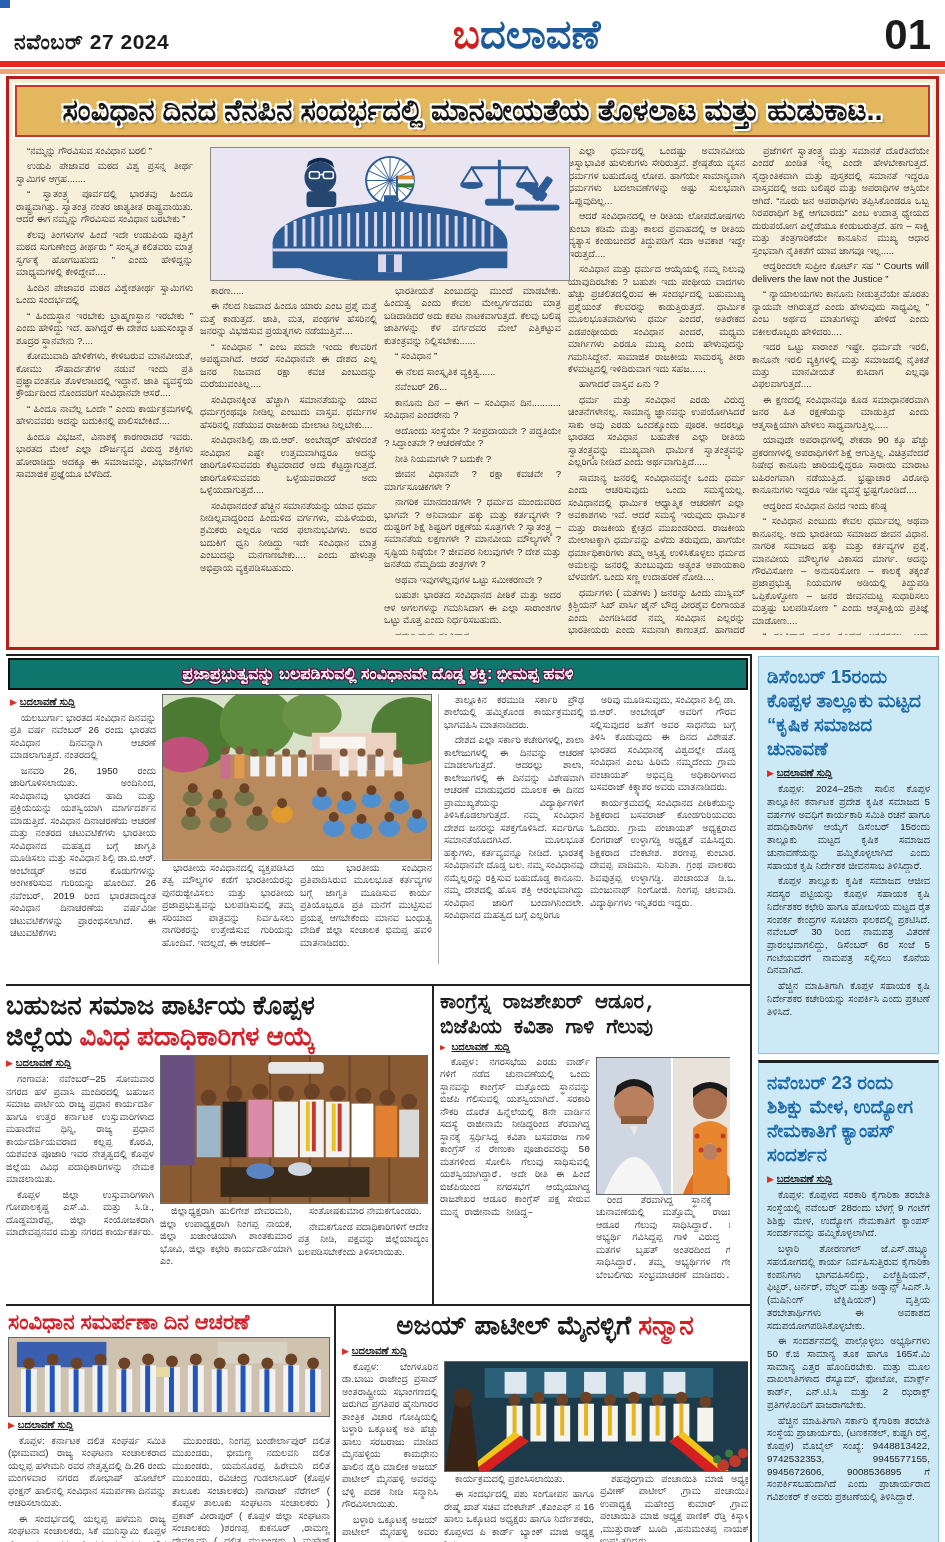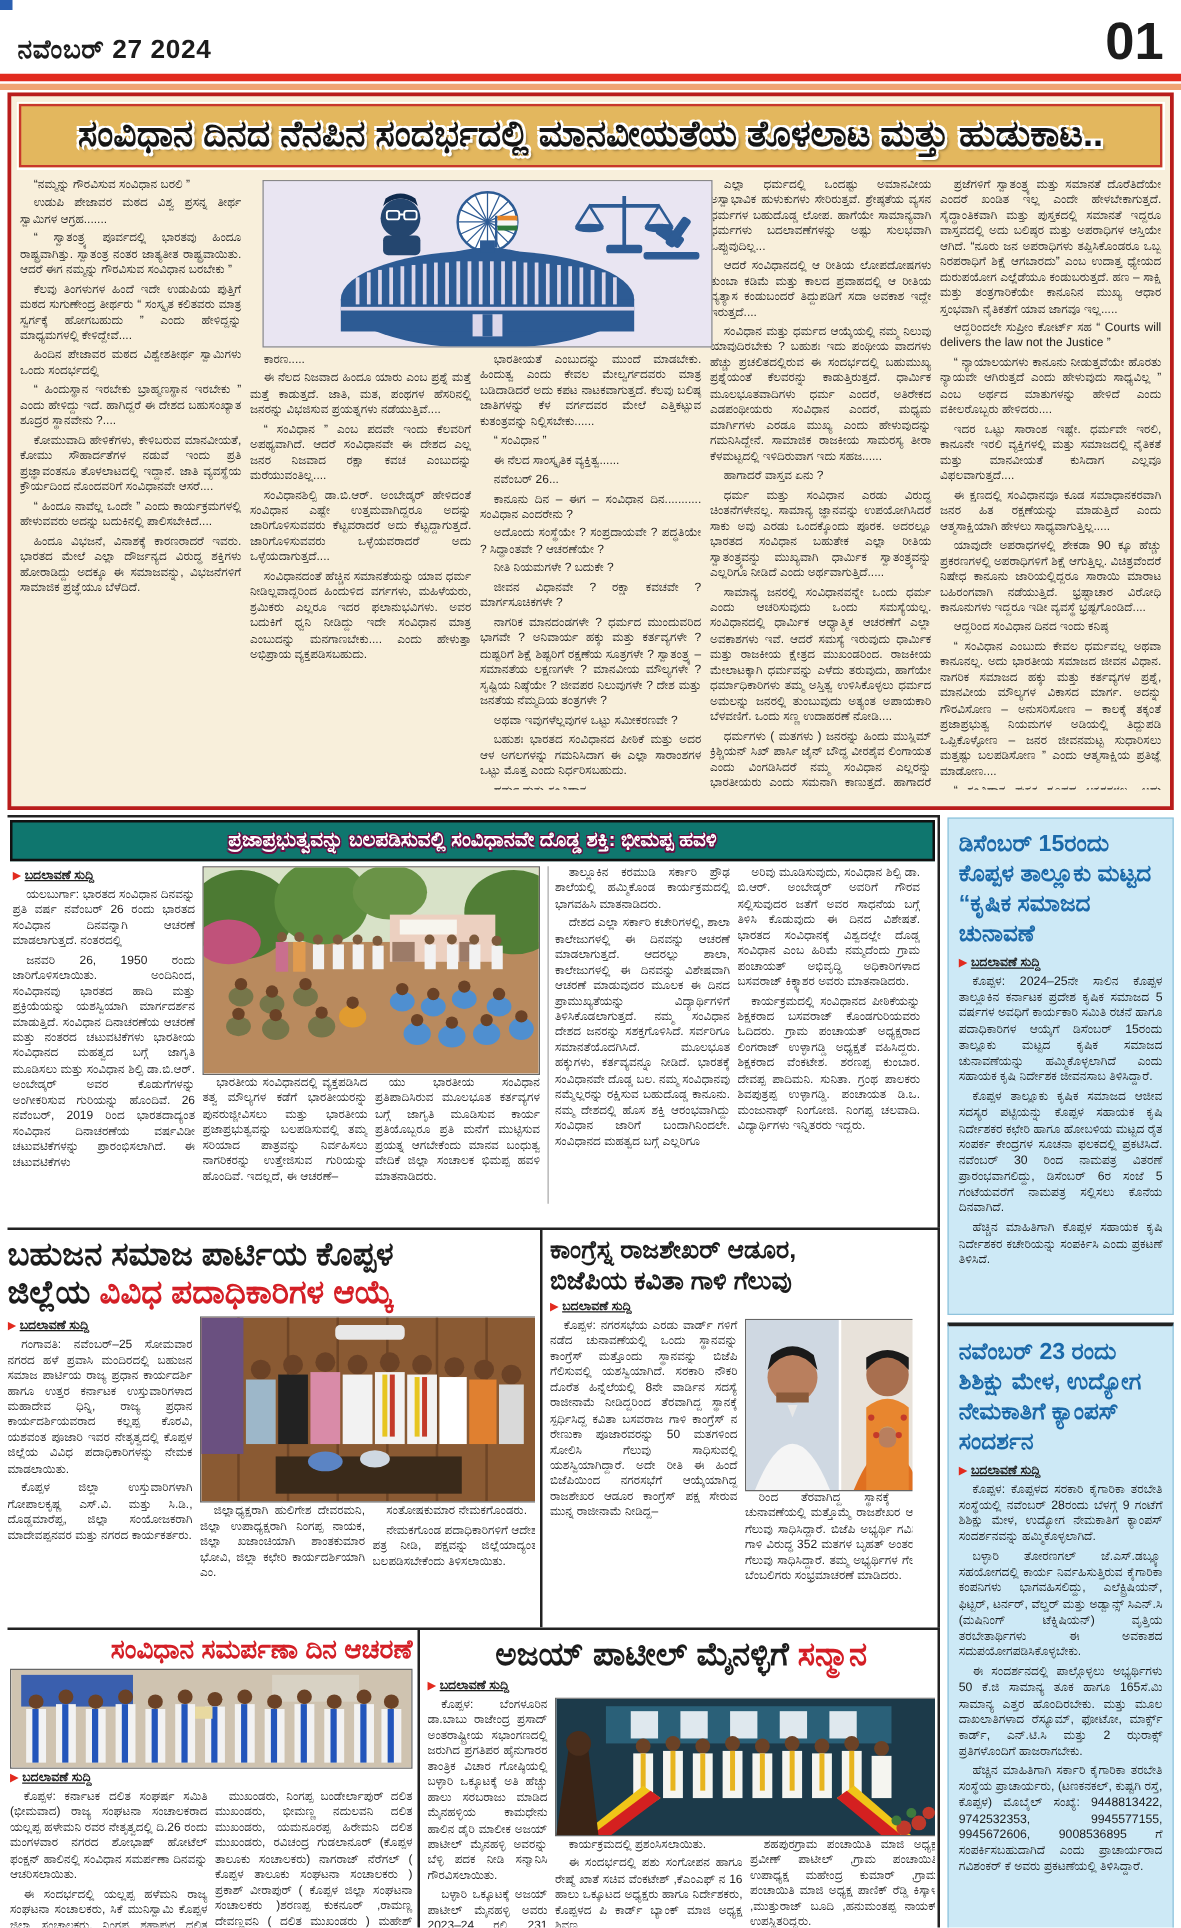--- a/index.html
+++ b/index.html
@@ -55,31 +55,31 @@
   
   .band3 { display:flex; border-top:2px solid #222; border-right:2px solid #222; height:320px; overflow:hidden;justify-content:flex-end; }
   .bsp { width:428px; padding:4px 4px 0 2px; }
   .bsp-headline { font-size:26px; font-weight:bold; line-height:1.18; }
   .bsp-headline .red { color:#d41f26; }
   .bsp-body { display:grid; grid-template-columns:148px 132px 132px; grid-template-rows:150px auto; column-gap:6px; margin-top:4px; height:240px; overflow:hidden; }
   .bsp-col1 { grid-column:1; grid-row:1/3; overflow:hidden; }
   .bsp-photo { grid-column:2/4; grid-row:1; border:1px solid #666; }
   .bsp-col2 { grid-column:2; grid-row:2; overflow:hidden; }
   .bsp-col3 { grid-column:3; grid-row:2; overflow:hidden; }
-  .congress { width:318px; border-left:2px solid #222; padding:4px 20px 0 6px; }
+  .congress { width:318px; border-left:2px solid #222; padding:4px 20px 0 6px;font-family:Liberation Mono, monospace; }
   .cg-headline { font-size:20px; font-weight:bold; line-height:1.25; text-align:left; }
   .cg-body { display:grid; grid-template-columns:150px 152px; grid-template-rows:138px auto; column-gap:6px; margin-top:3px; height:258px; overflow:hidden; }
   .cg-col1 { grid-column:1; grid-row:1/3; overflow:hidden; }
   .cg-photos { grid-column:2; grid-row:1; border:1px solid #666; }
   .cg-col2 { grid-column:2; grid-row:2; overflow:hidden; }
 
   
   .band4 { display:flex; border-top:2px solid #222; border-right:2px solid #222; height:247px; overflow:hidden; }
   .dalit { width:330px; padding:2px 4px 0 2px; }
-  .dalit-headline { color:#d41f26; font-size:21px; font-weight:bold; text-align:right; padding:2px 0 3px 0; }
+  .dalit-headline { color:#d41f26; font-size:21px; font-weight:bold; text-align:left; padding:2px 0 3px 0; }
   .dalit-photo { border:1px solid #666; display:block; }
   .dalit-cols { display:flex; gap:6px; margin-top:2px; height:150px; overflow:hidden; }
   .dalit-cols > div { flex:1; overflow:hidden; }
   .ajay { width:416px; border-left:2px solid #222; padding:2px 2px 0 6px; }
   .ajay-headline { font-size:26px; font-weight:bold; text-align:center; padding:2px 0; }
   .ajay-headline .red { color:#d41f26; }
   .ajay-body { display:grid; grid-template-columns:96px 150px 150px; grid-template-rows:112px auto; column-gap:6px; margin-top:2px; height:208px; overflow:hidden; }
   .aj-col1 { grid-column:1; grid-row:1/3; overflow:hidden; }
   .aj-photo { grid-column:2/4; grid-row:1; border:1px solid #666; }
   .aj-col2 { grid-column:2; grid-row:2; overflow:hidden; }
@@ -91,20 +91,21 @@
   .bluebox .paras p { font-size:9.8px; }
   .box1 { height:398px; margin-top:2px; }
   .box2 { height:488px; margin-top:6px; border-top:3px solid #222; }
 </style>
 </head>
 <body>
 
 <div class="corner-mark"></div>
 <div class="hdr">
   <div class="hdr-date">ನವೆಂಬರ್ 27  2024</div>
+  <div class="masthead"><span class="m-red">ಬ</span><span class="m-blue">ದಲಾವಣೆ</span></div>
   <div class="page-no">01</div>
 </div>
 <div class="rule-red"></div>
 <div class="rule-orange"></div>
 
 <div class="lead">
   <div class="lead-headline">ಸಂವಿಧಾನ ದಿನದ ನೆನಪಿನ ಸಂದರ್ಭದಲ್ಲಿ ಮಾನವೀಯತೆಯ ತೊಳಲಾಟ ಮತ್ತು ಹುಡುಕಾಟ..</div>
   <div class="lead-body">
 
     <svg class="lead-image" viewBox="0 0 360 134" preserveAspectRatio="none">
@@ -192,20 +193,21 @@
         <p>ಹಿಂದಿನ ಪೇಜಾವರ ಮಠದ ವಿಶ್ವೇಶತೀರ್ಥ ಸ್ವಾಮಿಗಳು ಒಂದು ಸಂದರ್ಭದಲ್ಲಿ</p>
         <p>“ ಹಿಂದುಸ್ಥಾನ ಇರಬೇಕು ಬ್ರಾಹ್ಮಣಸ್ಥಾನ ಇರಬೇಕು ” ಎಂದು ಹೇಳಿದ್ದು ಇದೆ. ಹಾಗಿದ್ದರೆ ಈ ದೇಶದ ಬಹುಸಂಖ್ಯಾತ ಶೂದ್ರರ ಸ್ಥಾನವೇನು ?....</p>
         <p>ಕೋಮುವಾದಿ ಹೇಳಿಕೆಗಳು, ಕೇಳಿಬರುವ ಮಾನವೀಯತೆ, ಕೋಮು ಸೌಹಾರ್ದತೆಗಳ ನಡುವೆ ಇಂದು ಪ್ರತಿ ಪ್ರಜ್ಞಾವಂತನೂ ತೊಳಲಾಟದಲ್ಲಿ ಇದ್ದಾನೆ. ಜಾತಿ ವ್ಯವಸ್ಥೆಯ ಕ್ರೌರ್ಯದಿಂದ ನೊಂದವರಿಗೆ ಸಂವಿಧಾನವೇ ಆಸರೆ....</p>
         <p>“ ಹಿಂದೂ ನಾವೆಲ್ಲ ಒಂದೇ ” ಎಂದು ಕಾರ್ಯಕ್ರಮಗಳಲ್ಲಿ ಹೇಳುವವರು ಅದನ್ನು ಬದುಕಿನಲ್ಲಿ ಪಾಲಿಸಬೇಕಿದೆ....</p>
         <p>ಹಿಂದೂ ವಿಭಜನೆ, ವಿನಾಶಕ್ಕೆ ಕಾರಣರಾದರೆ ಇವರು. ಭಾರತದ ಮೇಲೆ ಎಲ್ಲಾ ದೌರ್ಜನ್ಯದ ವಿರುದ್ಧ ಶಕ್ತಿಗಳು ಹೋರಾಡಿದ್ದು ಅದಕ್ಕೂ ಈ ಸಮಾಜವನ್ನು, ವಿಭಜನೆಗಳಿಗೆ ಸಾಮಾಜಿಕ ಪ್ರಜ್ಞೆಯೂ ಬೆಳೆದಿದೆ.</p>
       </div>
     <div class="lead-col pad-img paras">
         <p>ಕಾರಣ.....</p>
         <p>ಈ ನೆಲದ ನಿಜವಾದ ಹಿಂದೂ ಯಾರು ಎಂಬ ಪ್ರಶ್ನೆ ಮತ್ತೆ ಮತ್ತೆ ಕಾಡುತ್ತದೆ. ಜಾತಿ, ಮತ, ಪಂಥಗಳ ಹೆಸರಿನಲ್ಲಿ ಜನರನ್ನು ವಿಭಜಿಸುವ ಪ್ರಯತ್ನಗಳು ನಡೆಯುತ್ತಿವೆ....</p>
         <p>“ ಸಂವಿಧಾನ ” ಎಂಬ ಪದವೇ ಇಂದು ಕೆಲವರಿಗೆ ಅಪಥ್ಯವಾಗಿದೆ. ಆದರೆ ಸಂವಿಧಾನವೇ ಈ ದೇಶದ ಎಲ್ಲ ಜನರ ನಿಜವಾದ ರಕ್ಷಾ ಕವಚ ಎಂಬುದನ್ನು ಮರೆಯುವಂತಿಲ್ಲ....</p>
+        <p>ಸಂವಿಧಾನಕ್ಕಿಂತ ಹೆಚ್ಚಾಗಿ ಸಮಾನತೆಯನ್ನು ಯಾವ ಧರ್ಮಗ್ರಂಥವೂ ನೀಡಿಲ್ಲ ಎಂಬುದು ವಾಸ್ತವ. ಧರ್ಮಗಳ ಹೆಸರಿನಲ್ಲಿ ನಡೆಯುವ ರಾಜಕೀಯ ಮೇಲಾಟ ನಿಲ್ಲಬೇಕು....</p>
         <p>ಸಂವಿಧಾನಶಿಲ್ಪಿ ಡಾ.ಬಿ.ಆರ್. ಅಂಬೇಡ್ಕರ್ ಹೇಳಿದಂತೆ ಸಂವಿಧಾನ ಎಷ್ಟೇ ಉತ್ತಮವಾಗಿದ್ದರೂ ಅದನ್ನು ಜಾರಿಗೊಳಿಸುವವರು ಕೆಟ್ಟವರಾದರೆ ಅದು ಕೆಟ್ಟದ್ದಾಗುತ್ತದೆ. ಜಾರಿಗೊಳಿಸುವವರು ಒಳ್ಳೆಯವರಾದರೆ ಅದು ಒಳ್ಳೆಯದಾಗುತ್ತದೆ....</p>
         <p>ಸಂವಿಧಾನದಂತೆ ಹೆಚ್ಚಿನ ಸಮಾನತೆಯನ್ನು ಯಾವ ಧರ್ಮ ನೀಡಿಲ್ಲವಾದ್ದರಿಂದ ಹಿಂದುಳಿದ ವರ್ಗಗಳು, ಮಹಿಳೆಯರು, ಶ್ರಮಿಕರು ಎಲ್ಲರೂ ಇದರ ಫಲಾನುಭವಿಗಳು. ಅವರ ಬದುಕಿಗೆ ಧ್ವನಿ ನೀಡಿದ್ದು ಇದೇ ಸಂವಿಧಾನ ಮಾತ್ರ ಎಂಬುದನ್ನು ಮನಗಾಣಬೇಕು.... ಎಂದು ಹೇಳುತ್ತಾ ಅಭಿಪ್ರಾಯ ವ್ಯಕ್ತಪಡಿಸಬಹುದು.</p>
       </div>
     <div class="lead-col pad-img paras">
         <p>ಭಾರತೀಯತೆ ಎಂಬುದನ್ನು ಮುಂದೆ ಮಾಡಬೇಕು. ಹಿಂದುತ್ವ ಎಂದು ಕೇವಲ ಮೇಲ್ವರ್ಗದವರು ಮಾತ್ರ ಬಡಿದಾಡಿದರೆ ಅದು ಕಪಟ ನಾಟಕವಾಗುತ್ತದೆ. ಕೆಲವು ಬಲಿಷ್ಠ ಜಾತಿಗಳನ್ನು ಕೆಳ ವರ್ಗದವರ ಮೇಲೆ ಎತ್ತಿಕಟ್ಟುವ ಕುತಂತ್ರವನ್ನು ನಿಲ್ಲಿಸಬೇಕು......</p>
         <p>“ ಸಂವಿಧಾನ ”</p>
         <p>ಈ ನೆಲದ ಸಾಂಸ್ಕೃತಿಕ ವ್ಯಕ್ತಿತ್ವ......</p>
         <p>ನವೆಂಬರ್ 26...</p>
         <p>ಕಾನೂನು ದಿನ – ಈಗ – ಸಂವಿಧಾನ ದಿನ........... ಸಂವಿಧಾನ ಎಂದರೇನು ?</p>
         <p>ಅದೊಂದು ಸಂಸ್ಥೆಯೇ ? ಸಂಪ್ರದಾಯವೇ ? ಪದ್ಧತಿಯೇ ? ಸಿದ್ಧಾಂತವೇ ? ಆಚರಣೆಯೇ ?</p>

